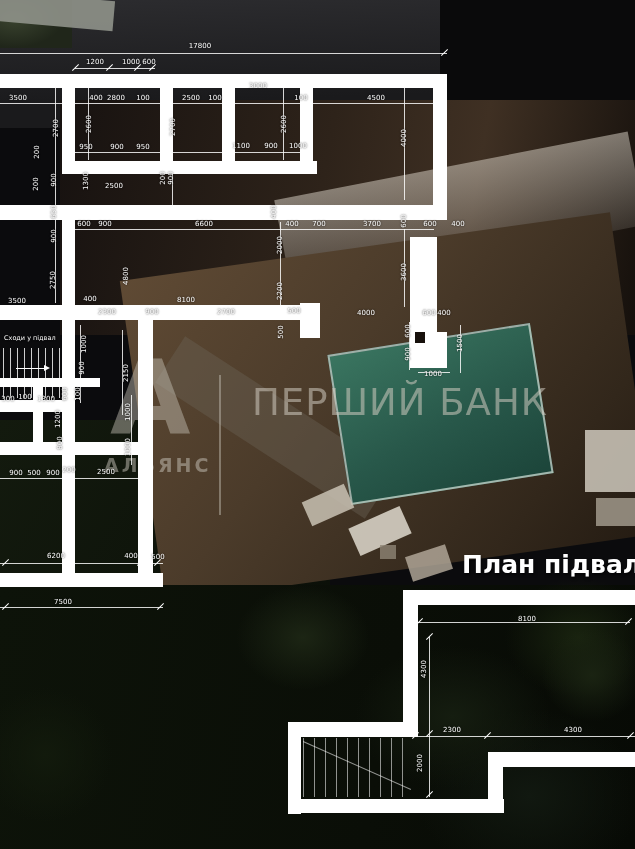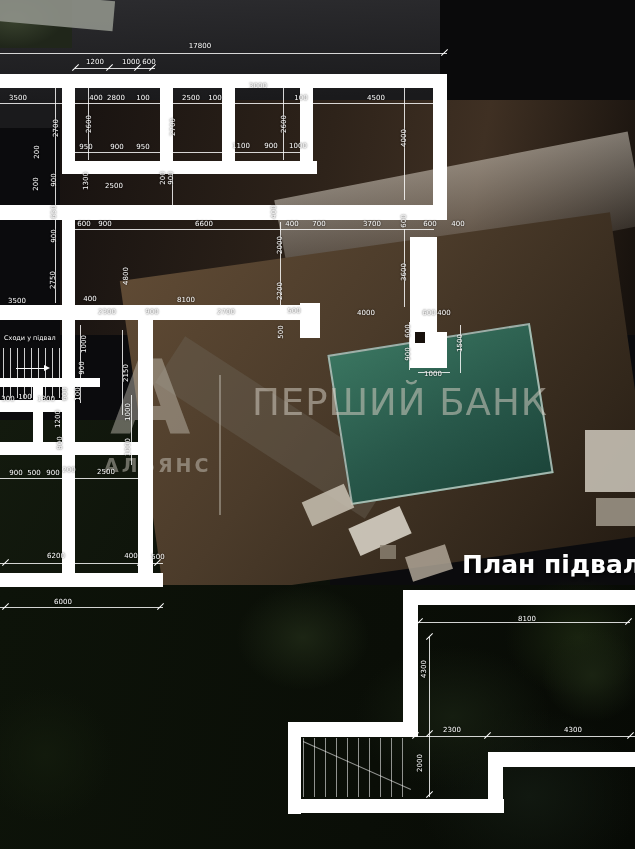--- a/index.html
+++ b/index.html
@@ -232,21 +232,21 @@
       <span class="dim rot" style="left: 58px; top: 419px;">1200</span>
       <span class="dim rot" style="left: 60px; top: 443px;">800</span>
       <span class="dim" style="left: 16px; top: 473px;">900</span>
       <span class="dim" style="left: 34px; top: 473px;">500</span>
       <span class="dim" style="left: 53px; top: 473px;">900</span>
       <span class="dim" style="left: 69px; top: 470px;">200</span>
       <span class="dim" style="left: 106px; top: 472px;">2500</span>
       <span class="dim" style="left: 56px; top: 556px;">6200</span>
       <span class="dim" style="left: 131px; top: 556px;">400</span>
       <span class="dim" style="left: 158px; top: 557px;">500</span>
-      <span class="dim" style="left: 63px; top: 602px;">6000</span>
+      <span class="dim" style="left: 63px; top: 602px;">7500</span>
     </div>
   <div id="dims2" class="abs" style="left:0;top:0;">
       <span class="dim" style="left: 527px; top: 619px;">8100</span>
       <span class="dim rot" style="left: 424px; top: 669px;">4300</span>
       <span class="dim" style="left: 452px; top: 730px;">2300</span>
       <span class="dim" style="left: 573px; top: 730px;">4300</span>
       <span class="dim rot" style="left: 420px; top: 763px;">2000</span>
     </div>
 
   <div class="title" style="left:462px;top:552px;">План підвалу</div>

